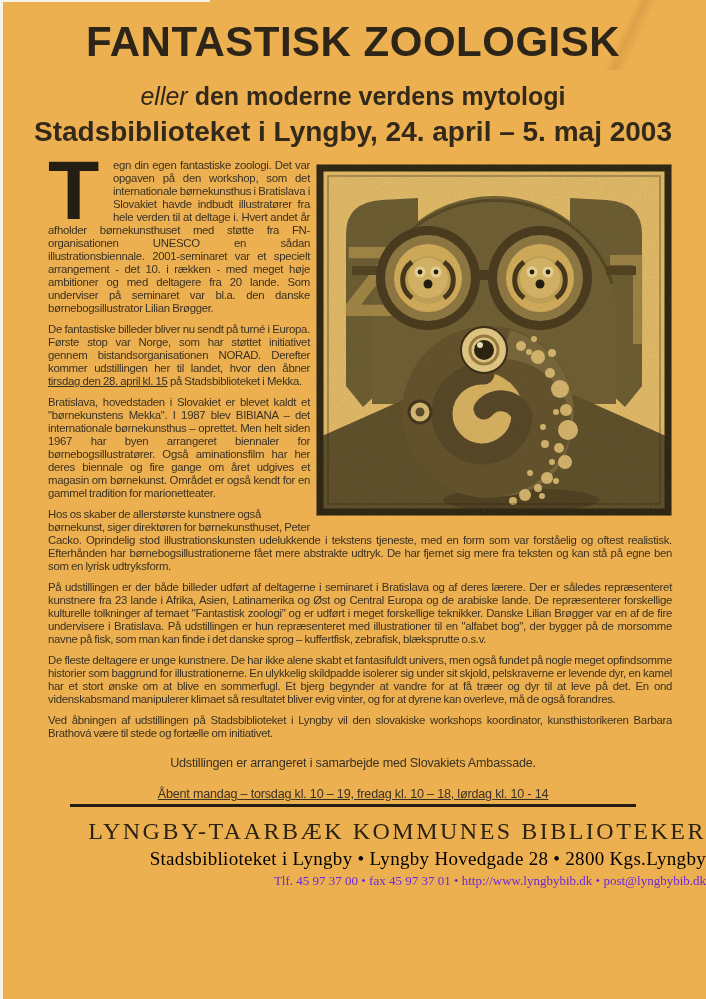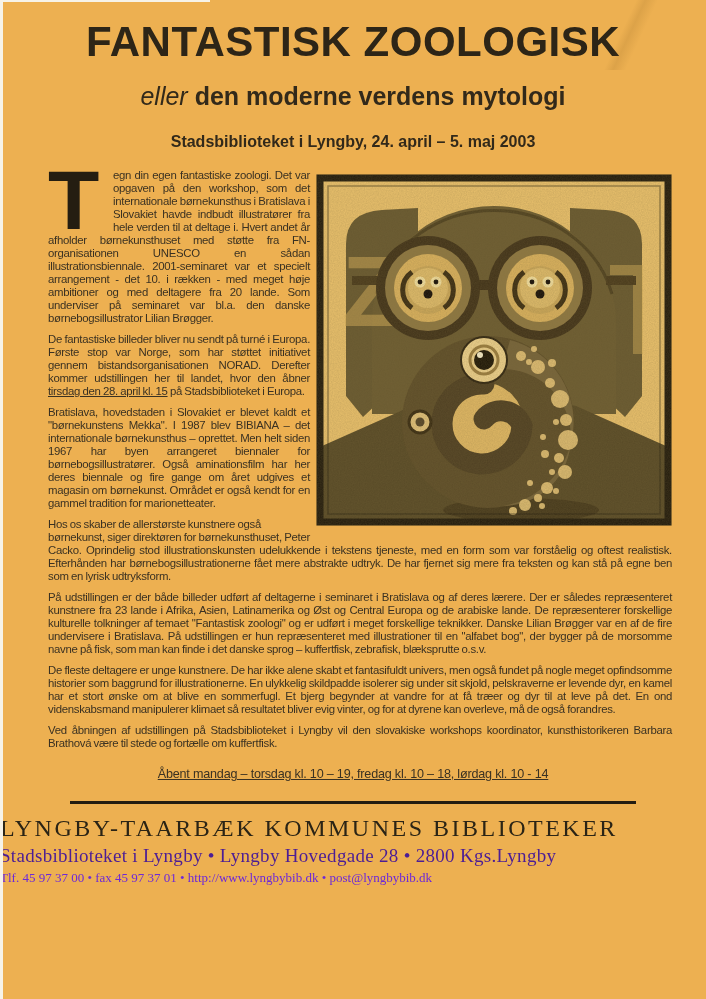--- a/index.html
+++ b/index.html
@@ -18,21 +18,21 @@
     background:linear-gradient(115deg, transparent 44%, rgba(120,80,20,.14) 49%, transparent 56%); }
 
   
   header { text-align:center; padding-top:18px; }
   .title {
     font-size:42px; font-weight:bold; color:#2d2517;
     letter-spacing:.5px; line-height:48px;
   }
   .subline { font-size:25px; font-weight:bold; color:#32291a; margin-top:16px; line-height:28px; }
   .subline .eller { font-weight:normal; font-style:italic; letter-spacing:0; }
-  .venue { font-size:16px; font-weight:bold; color:#32291a; margin-top:18px; line-height:27px; }
+  .venue { font-size:28px; font-weight:bold; color:#32291a; margin-top:8px; line-height:27px; }
 
   
   .content {
     margin:14px 34px 0 48px;
     text-align:justify;
     font-size:11.4px; line-height:13px;
     letter-spacing:-.3px; word-spacing:-.5px;
     color:#3a3122;
   }
   .content p { margin:0 0 8px 0; }
@@ -48,26 +48,26 @@
   }
   .ul { text-decoration:underline; text-underline-offset:1px; }
   .p4-lead { display:block; width:268px; }
 
   
   .notes { clear:both; text-align:center; color:#3a3122; }
   .note1 { margin-top:16px; font-size:12.6px; letter-spacing:-.2px; }
   .note2 { margin-top:17px; font-size:12.6px; letter-spacing:-.2px;text-decoration:underline; }
 
   
-  footer { text-align:left; margin-top:20px; }
+  footer { text-align:right; margin-top:3px; }
   .rule { height:3px; background:#241d11; margin:0 70px 9px 70px; }
   .f1 { font-family:"Liberation Serif", serif; font-size:24px; letter-spacing:2.5px;
         color:#2b2415; line-height:30px; }
   .f2 { font-family:"Liberation Serif", serif; font-size:19px; letter-spacing:.3px;
-        color:#4c1d95; line-height:23px; margin-top:1px; }
+        color:#000000; line-height:23px; margin-top:1px; }
   .f3 { font-family:"Liberation Serif", serif; font-size:13px; color:#6d28d9;
         line-height:16px; margin-top:3px; }
 </style>
 </head>
 <body>
 
 <div class="scan-edge-left"></div>
 <div class="scan-edge-top"></div>
 <div class="crease"></div>
 
@@ -184,34 +184,35 @@
 
       <rect x="12" y="12" width="332" height="328" fill="none" stroke="rgba(35,28,14,.4)" stroke-width="1.5"></rect>
       <rect x="4" y="4" width="348" height="344" fill="none" stroke="#231c0e" stroke-width="7"></rect>
 
       <rect x="0" y="0" width="356" height="352" filter="url(#grain)" opacity=".5"></rect>
     </svg>
   </figure>
 
   <p><span class="dropcap">T</span><span>egn din egen fantastiske zoologi. Det var opgaven på den workshop, som det internationale børnekunsthus i Bratislava i Slovakiet havde indbudt illustratører fra hele verden til at deltage i. Hvert andet år afholder børnekunsthuset med støtte fra FN-organisationen UNESCO en sådan illustrationsbiennale. 2001-seminaret var et specielt arrangement - det 10. i rækken - med meget høje ambitioner og med deltagere fra 20 lande. Som underviser på seminaret var bl.a. den danske børnebogsillustrator Lilian Brøgger.</span></p>
 
-  <p><span>De fantastiske billeder bliver nu sendt på turné i Europa. Første stop var Norge, som har støttet initiativet gennem bistandsorganisationen NORAD. Derefter kommer udstillingen her til landet, hvor den åbner </span><span class="ul">tirsdag den 28. april kl. 15</span><span> på Stadsbiblioteket i Europa.</span></p>
+  <p><span>De fantastiske billeder bliver nu sendt på turné i Europa. Første stop var Norge, som har støttet initiativet gennem bistandsorganisationen NORAD. Derefter kommer udstillingen her til landet, hvor den åbner </span><span class="ul">tirsdag den 28. april kl. 15</span><span> på Stadsbiblioteket i Mekka.</span></p>
 
   <p>Bratislava, hovedstaden i Slovakiet er blevet kaldt et "børnekunstens Mekka". I 1987 blev BIBIANA – det internationale børnekunsthus – oprettet. Men helt siden 1967 har byen arrangeret biennaler for børnebogsillustratører. Også aminationsfilm har her deres biennale og fire gange om året udgives et magasin om børnekunst. Området er også kendt for en gammel tradition for marionetteater.</p>
 
   <p><span class="p4-lead">Hos os skaber de allerstørste kunstnere også</span><span>børnekunst, siger direktøren for børnekunsthuset, Peter Cacko. Oprindelig stod illustrationskunsten udelukkende i tekstens tjeneste, med en form som var forståelig og oftest realistisk. Efterhånden har børnebogsillustrationerne fået mere abstrakte udtryk. De har fjernet sig mere fra teksten og kan stå på egne ben som en lyrisk udtryksform.</span></p>
 
   <p>På udstillingen er der både billeder udført af deltagerne i seminaret i Bratislava og af deres lærere. Der er således repræsenteret kunstnere fra 23 lande i Afrika, Asien, Latinamerika og Øst og Central Europa og de arabiske lande. De repræsenterer forskellige kulturelle tolkninger af temaet "Fantastisk zoologi" og er udført i meget forskellige teknikker. Danske Lilian Brøgger var en af de fire undervisere i Bratislava. På udstillingen er hun repræsenteret med illustrationer til en "alfabet bog", der bygger på de morsomme navne på fisk, som man kan finde i det danske sprog – kuffertfisk, zebrafisk, blæksprutte o.s.v.</p>
 
   <p>De fleste deltagere er unge kunstnere. De har ikke alene skabt et fantasifuldt univers, men også fundet på nogle meget opfindsomme historier som baggrund for illustrationerne. En ulykkelig skildpadde isolerer sig under sit skjold, pelskraverne er levende dyr, en kamel har et stort ønske om at blive en sommerfugl. Et bjerg begynder at vandre for at få træer og dyr til at leve på det. En ond videnskabsmand manipulerer klimaet så resultatet bliver evig vinter, og for at dyrene kan overleve, må de også forandres.</p>
 
-  <p>Ved åbningen af udstillingen på Stadsbiblioteket i Lyngby vil den slovakiske workshops koordinator, kunsthistorikeren Barbara Brathová være til stede og fortælle om kuffertfisk.</p>
+  <p>Ved åbningen af udstillingen på Stadsbiblioteket i Lyngby vil den slovakiske workshops koordinator, kunsthistorikeren Barbara Brathová være til stede og fortælle om initiativet.</p>
 </main>
 
 <div class="notes">
+  <p class="note1">Udstillingen er arrangeret i samarbejde med Slovakiets Ambassade.</p>
   <p class="note2">Åbent mandag – torsdag kl. 10 – 19, fredag kl. 10 – 18, lørdag kl. 10 - 14</p>
 </div>
 
 <footer>
   <div class="rule"></div>
   <div class="f1">LYNGBY-TAARBÆK KOMMUNES BIBLIOTEKER</div>
   <div class="f2">Stadsbiblioteket i Lyngby • Lyngby Hovedgade 28 • 2800 Kgs.Lyngby</div>
   <div class="f3">Tlf. 45 97 37 00 • fax 45 97 37 01 • http://www.lyngbybib.dk • post@lyngbybib.dk</div>
 </footer>
 

